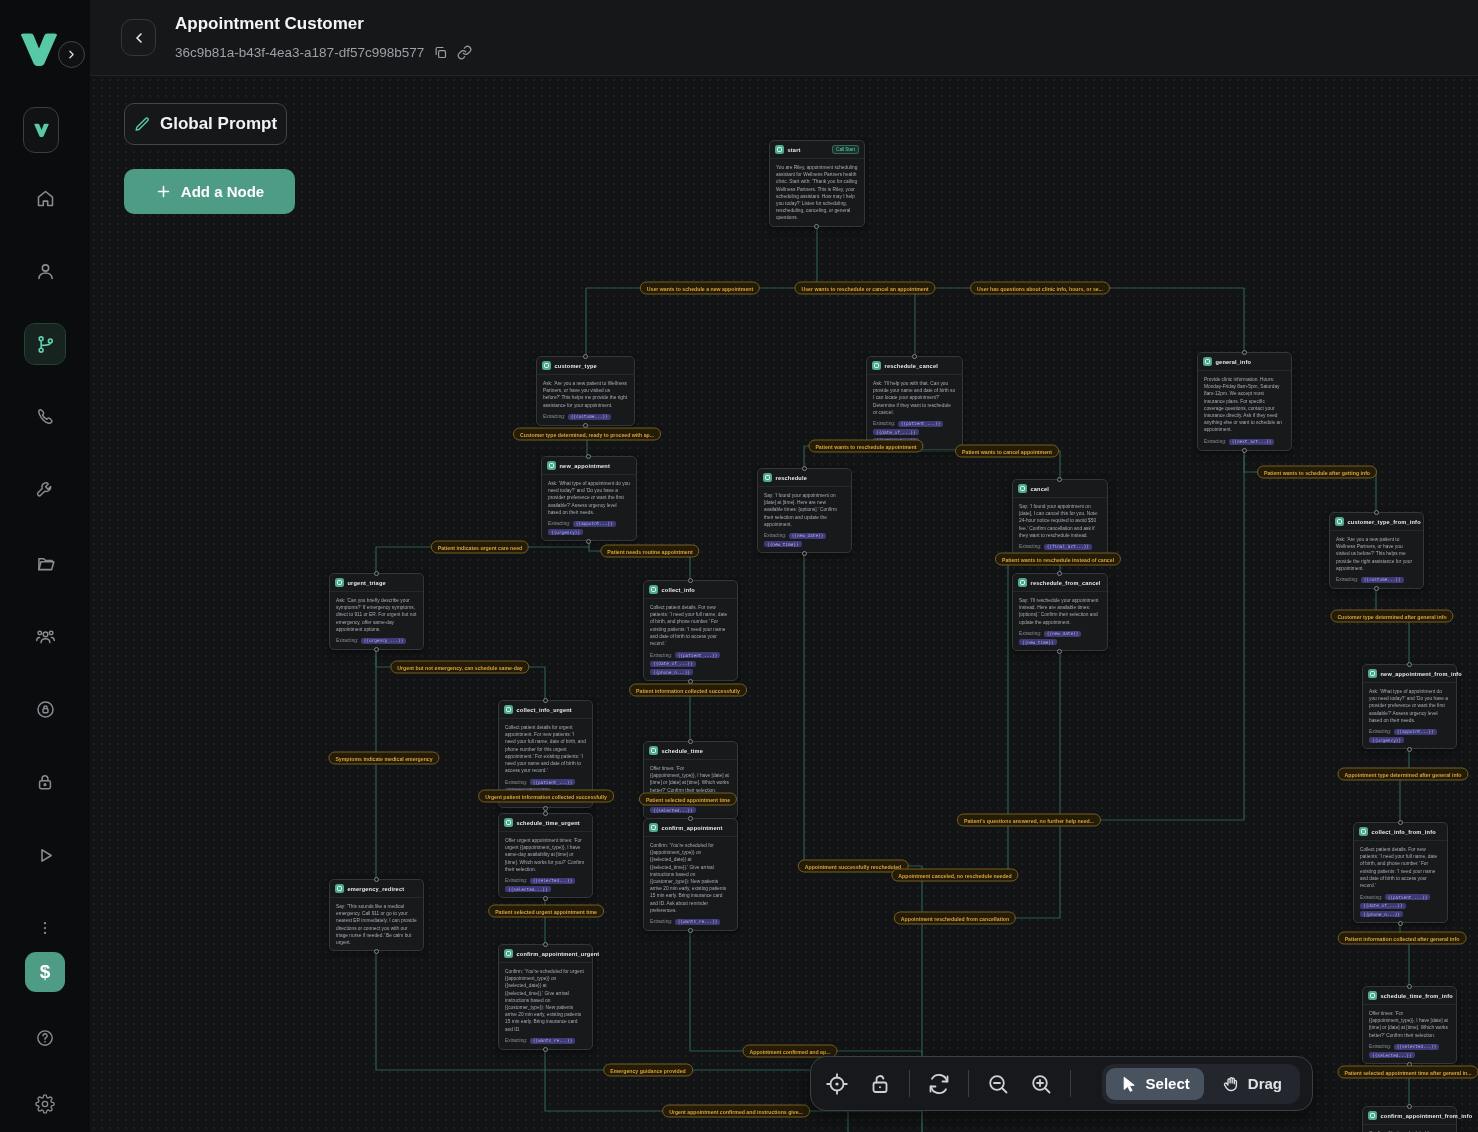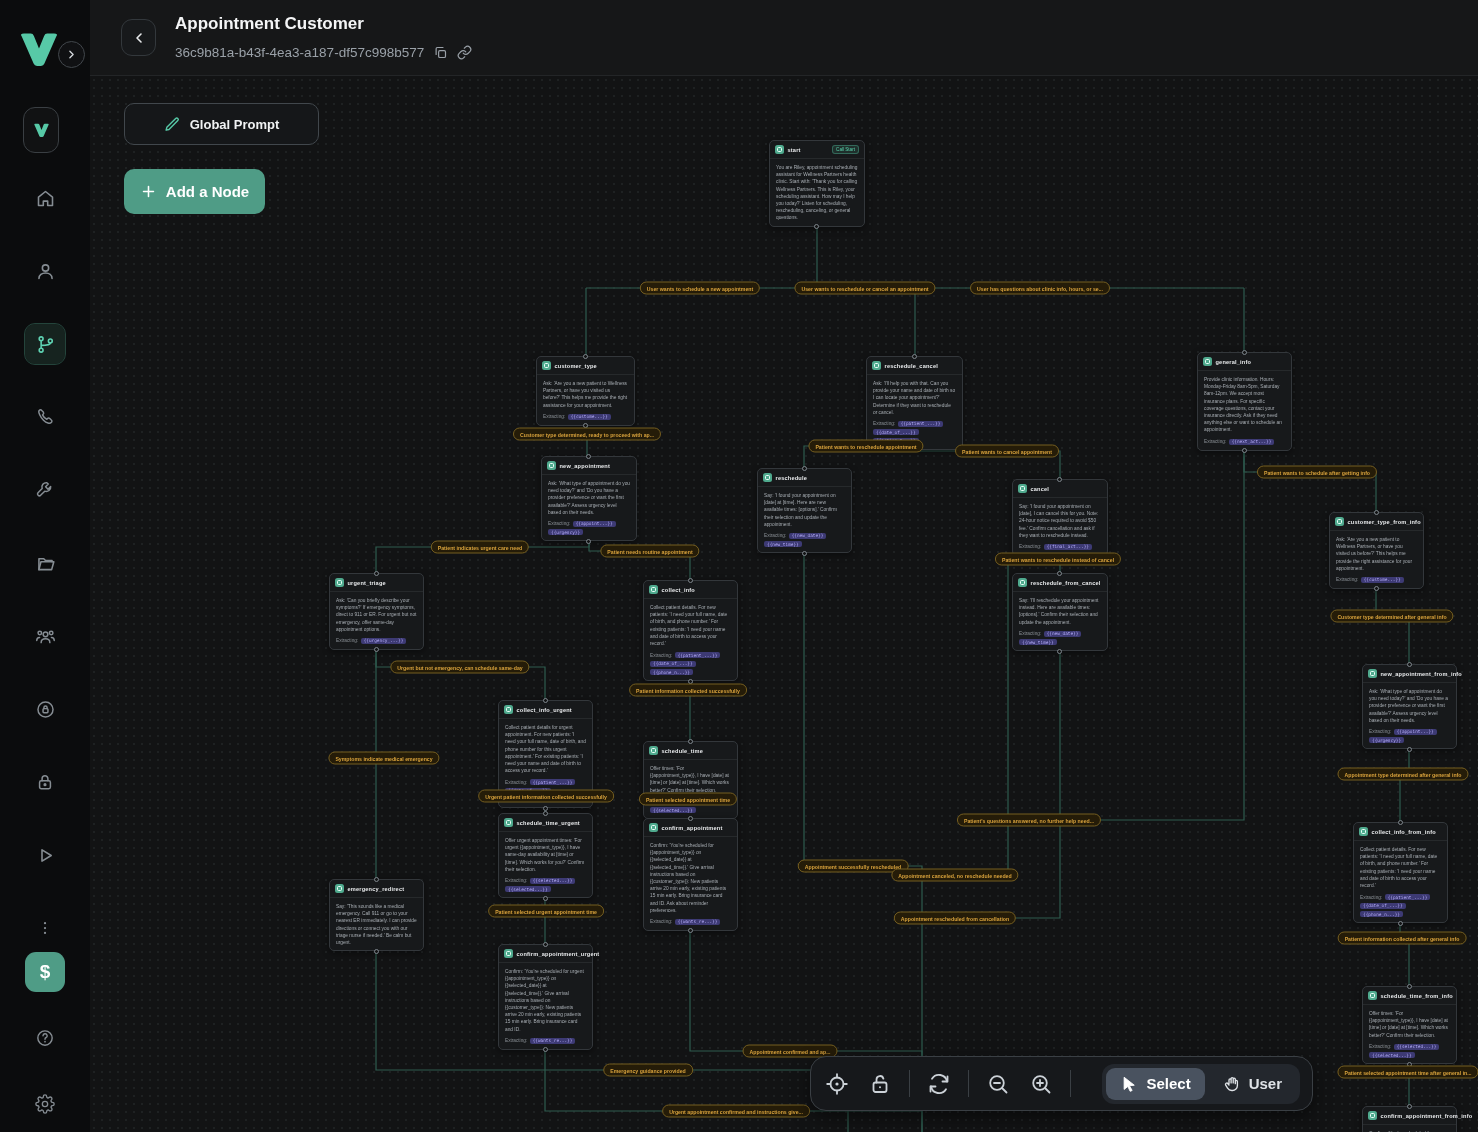--- a/index.html
+++ b/index.html
@@ -30,24 +30,24 @@
     background:#17191b; border:1px solid #33383c; color:#e8eaec; display:flex; align-items:center; justify-content:center; cursor:pointer; }
   .hd-title { position:absolute; left:85px; top:14px; font-size:17px; font-weight:bold; color:#f4f5f6; }
   .hd-idrow { position:absolute; left:85px; top:45px; display:flex; align-items:center; gap:9px; color:#9aa1a8; }
   .hd-id { font-size:13.5px; }
   .hd-ic { color:#9aa1a8; cursor:pointer; display:flex; }
   
   #canvas { position:absolute; left:90px; top:76px; width:1388px; height:1056px; background:#121314;
     background-image:radial-gradient(#1e2122 0.9px, transparent 0.9px); background-size:8px 8px; z-index:1; }
   #edges { position:absolute; left:0; top:0; width:1478px; height:1132px; z-index:2; pointer-events:none; }
   #edges polyline { fill:none; stroke:#2e5c4f; stroke-width:1.2; }
-  .gp-btn { position:absolute; left:34px; top:27px; width:195px; height:42px; border-radius:10px;
-    background:#151719; border:1px solid #41474c; color:#f0f2f3; font-size:13px; font-weight:bold;
+  .gp-btn { position:absolute; left:34px; top:27px; width:163px; height:42px; border-radius:10px;
+    background:#151719; border:1px solid #41474c; color:#f0f2f3; font-size:17px; font-weight:bold;
     display:flex; align-items:center; justify-content:center; gap:9px; cursor:pointer; z-index:5; }
-  .an-btn { position:absolute; left:34px; top:93px; width:141px; height:45px; border-radius:10px;
+  .an-btn { position:absolute; left:34px; top:93px; width:171px; height:45px; border-radius:10px;
     background:#4f9c86; border:none; color:#ffffff; font-size:15px; font-weight:bold;
     display:flex; align-items:center; justify-content:center; gap:9px; cursor:pointer; z-index:5; }
   
   .node { position:absolute; background:#17191b; border:1px solid #33373b; border-radius:5px; z-index:3;
     box-shadow:0 2px 7px rgba(0,0,0,.45); }
   .node-head { display:flex; align-items:center; gap:3.5px; padding:4px 5px; }
   .node-icon { width:9px; height:9px; border-radius:2.5px; background:#4faa8e; position:relative; flex:none; }
   .node-icon::after { content:""; position:absolute; left:2px; top:2px; right:2px; bottom:2px;
     border:1px solid #eafff8; border-radius:1.5px; }
   .node-title { font-size:5.6px; font-weight:bold; color:#e9ebed; letter-spacing:.2px; }
@@ -300,21 +300,21 @@
     <button class="mode-btn active">
       <svg width="18" height="18" viewBox="0 0 24 24" fill="currentColor" stroke="currentColor" stroke-width="1.2" stroke-linejoin="round">
           <path d="M5.5 3 L19 13.6 L12.6 14.3 L16.2 20.6 L13.6 21.8 L10.4 15.3 L5.5 19.2 Z"></path>
         </svg>
       <span>Select</span>
     </button>
     <button class="mode-btn">
       <svg width="18" height="18" viewBox="0 0 24 24" fill="none" stroke="currentColor" stroke-width="1.8" stroke-linecap="round" stroke-linejoin="round">
           <path d="M8 11.5 V6.5 a1.4 1.4 0 0 1 2.8 0 M10.8 10.5 V4.8 a1.4 1.4 0 0 1 2.8 0 M13.6 10.5 V5.6 a1.4 1.4 0 0 1 2.8 0 V11 M16.4 11.5 V8.6 a1.4 1.4 0 0 1 2.8 0 V14 a6.6 6.6 0 0 1-6.6 6.6 h-.9 a6.6 6.6 0 0 1-5.6-3.1 L3.6 13.4 a1.7 1.7 0 0 1 2.9-1.8 L8 13.4"></path>
         </svg>
-      <span>User</span>
+      <span>Drag</span>
     </button>
   </div>
 </div>
 
 <div class="edge-label" style="left: 700px; top: 288px;">User wants to schedule a new appointment</div>
 <div class="edge-label" style="left: 865px; top: 288px;">User wants to reschedule or cancel an appointment</div>
 <div class="edge-label" style="left: 1040px; top: 288px;">User has questions about clinic info, hours, or se...</div>
 <div class="edge-label" style="left: 587px; top: 434px;">Customer type determined, ready to proceed with ap...</div>
 <div class="edge-label" style="left: 866px; top: 446px;">Patient wants to reschedule appointment</div>
 <div class="edge-label" style="left: 1007px; top: 451px;">Patient wants to cancel appointment</div>

